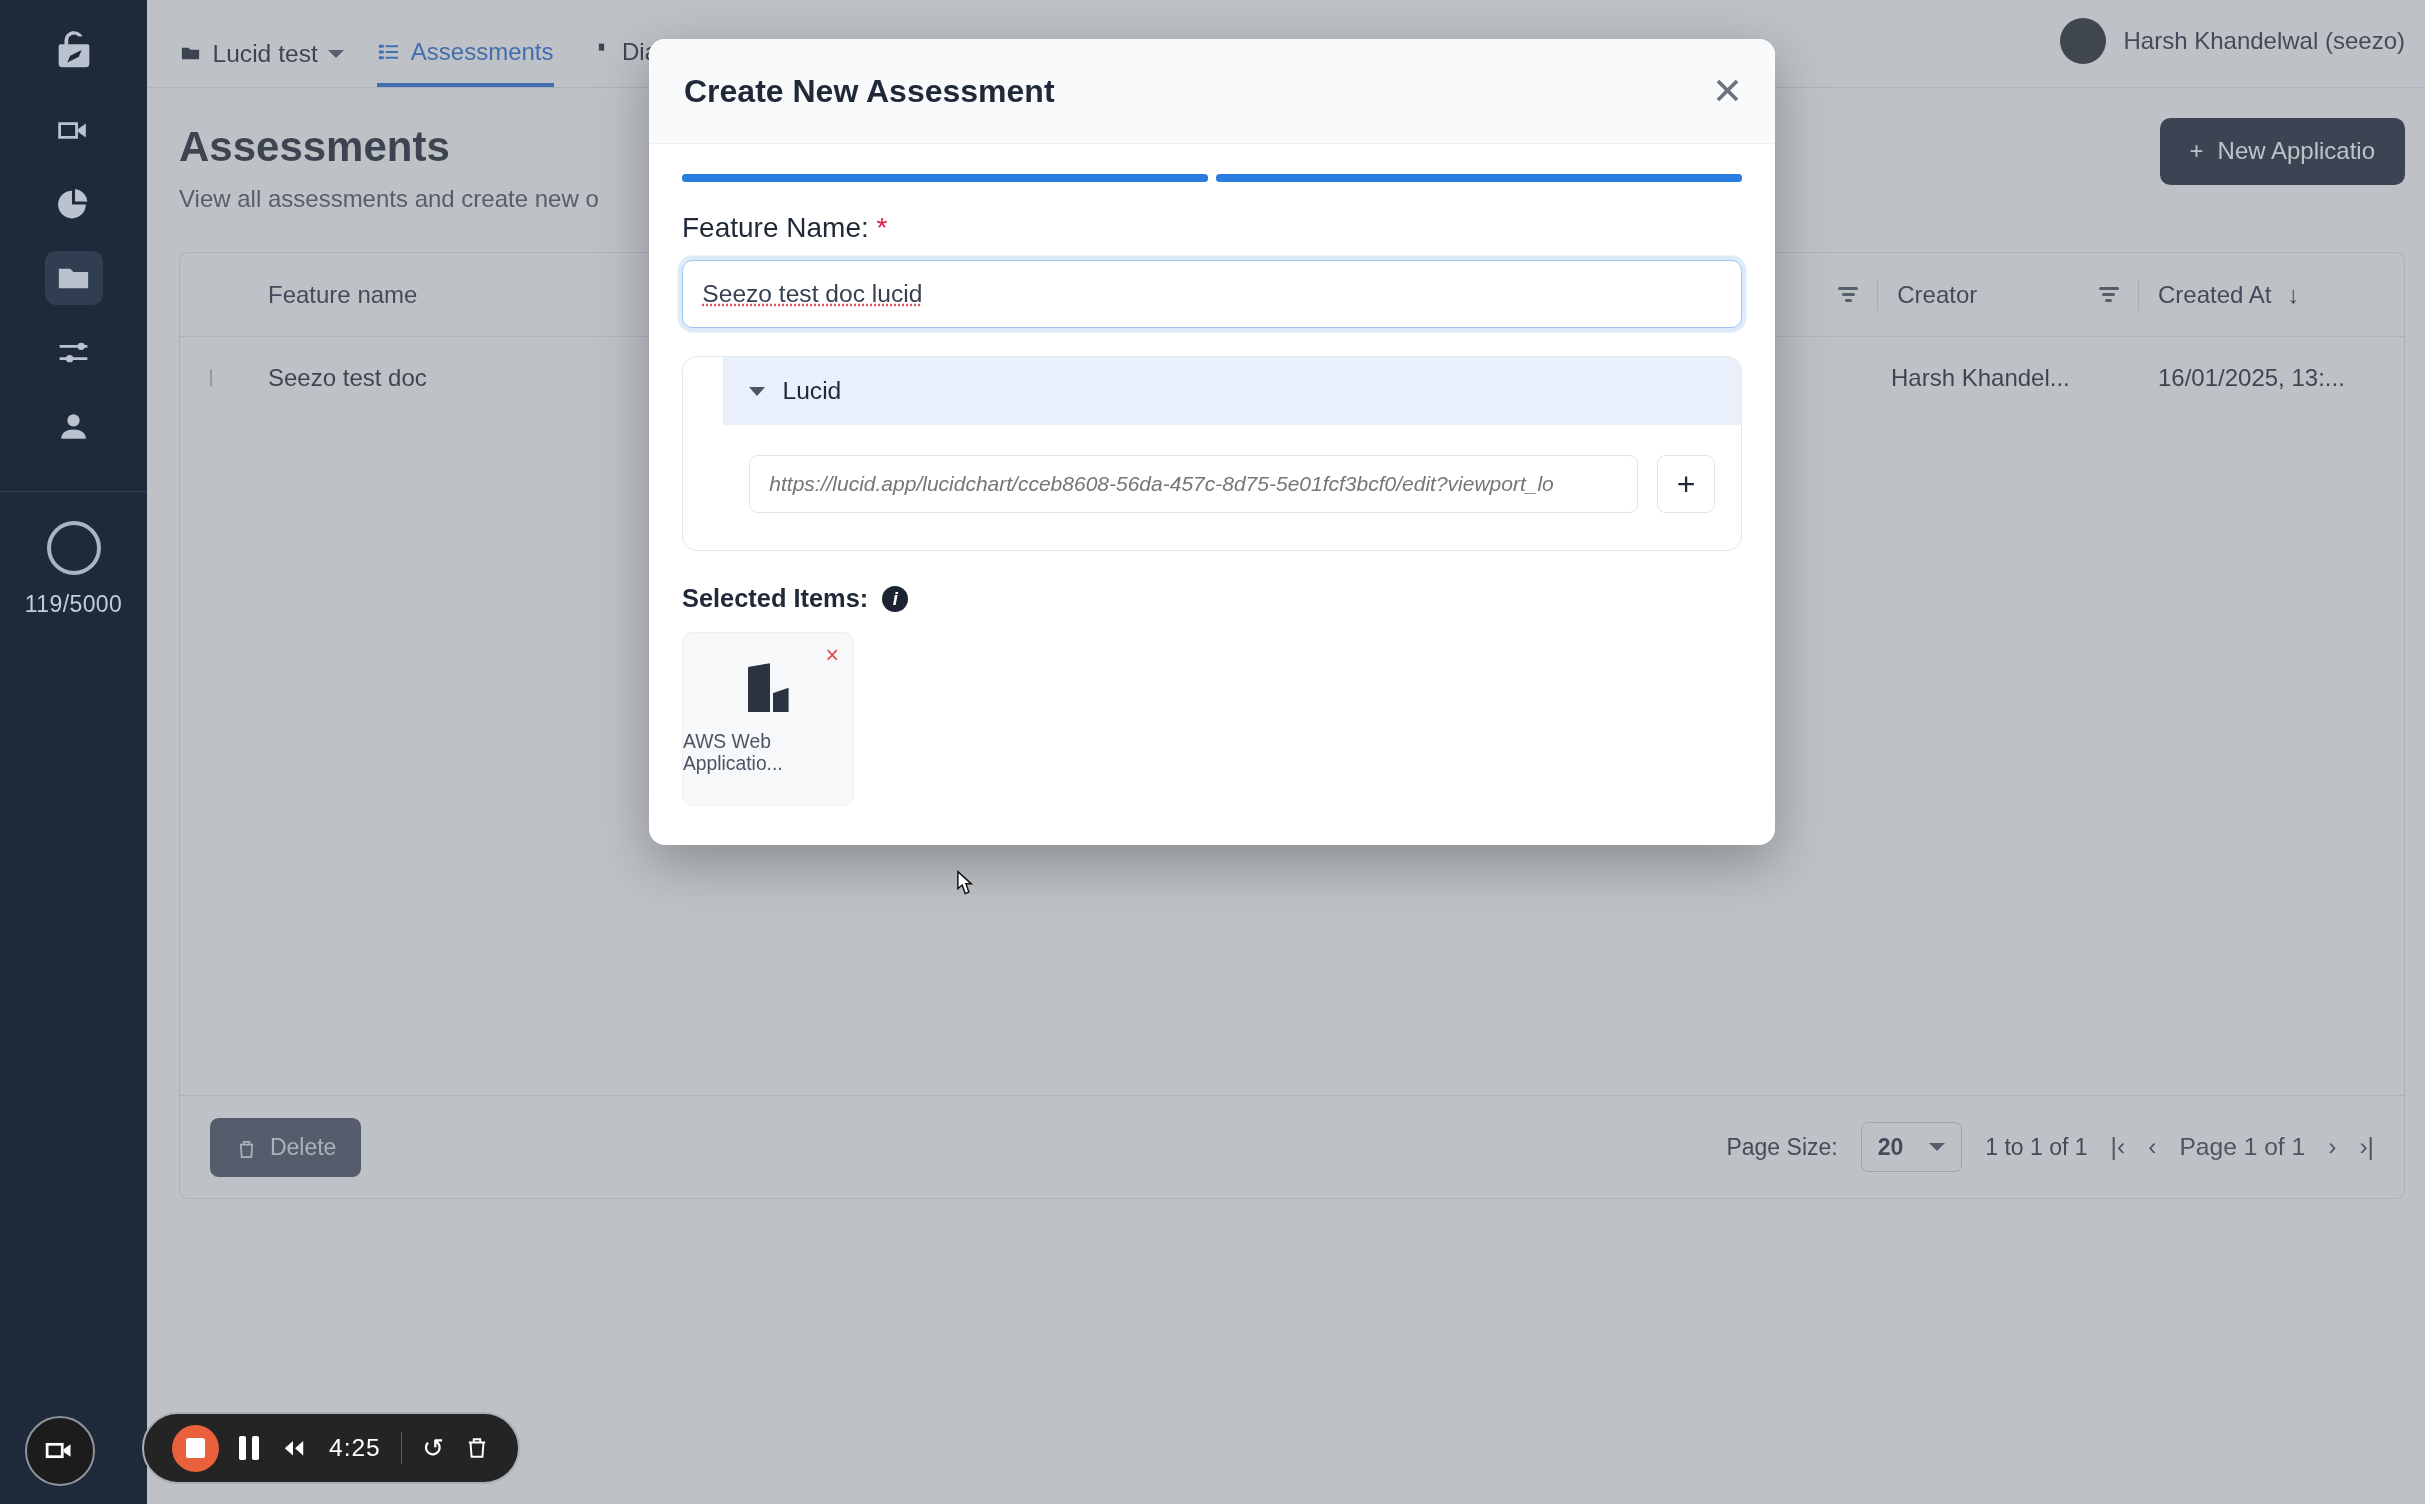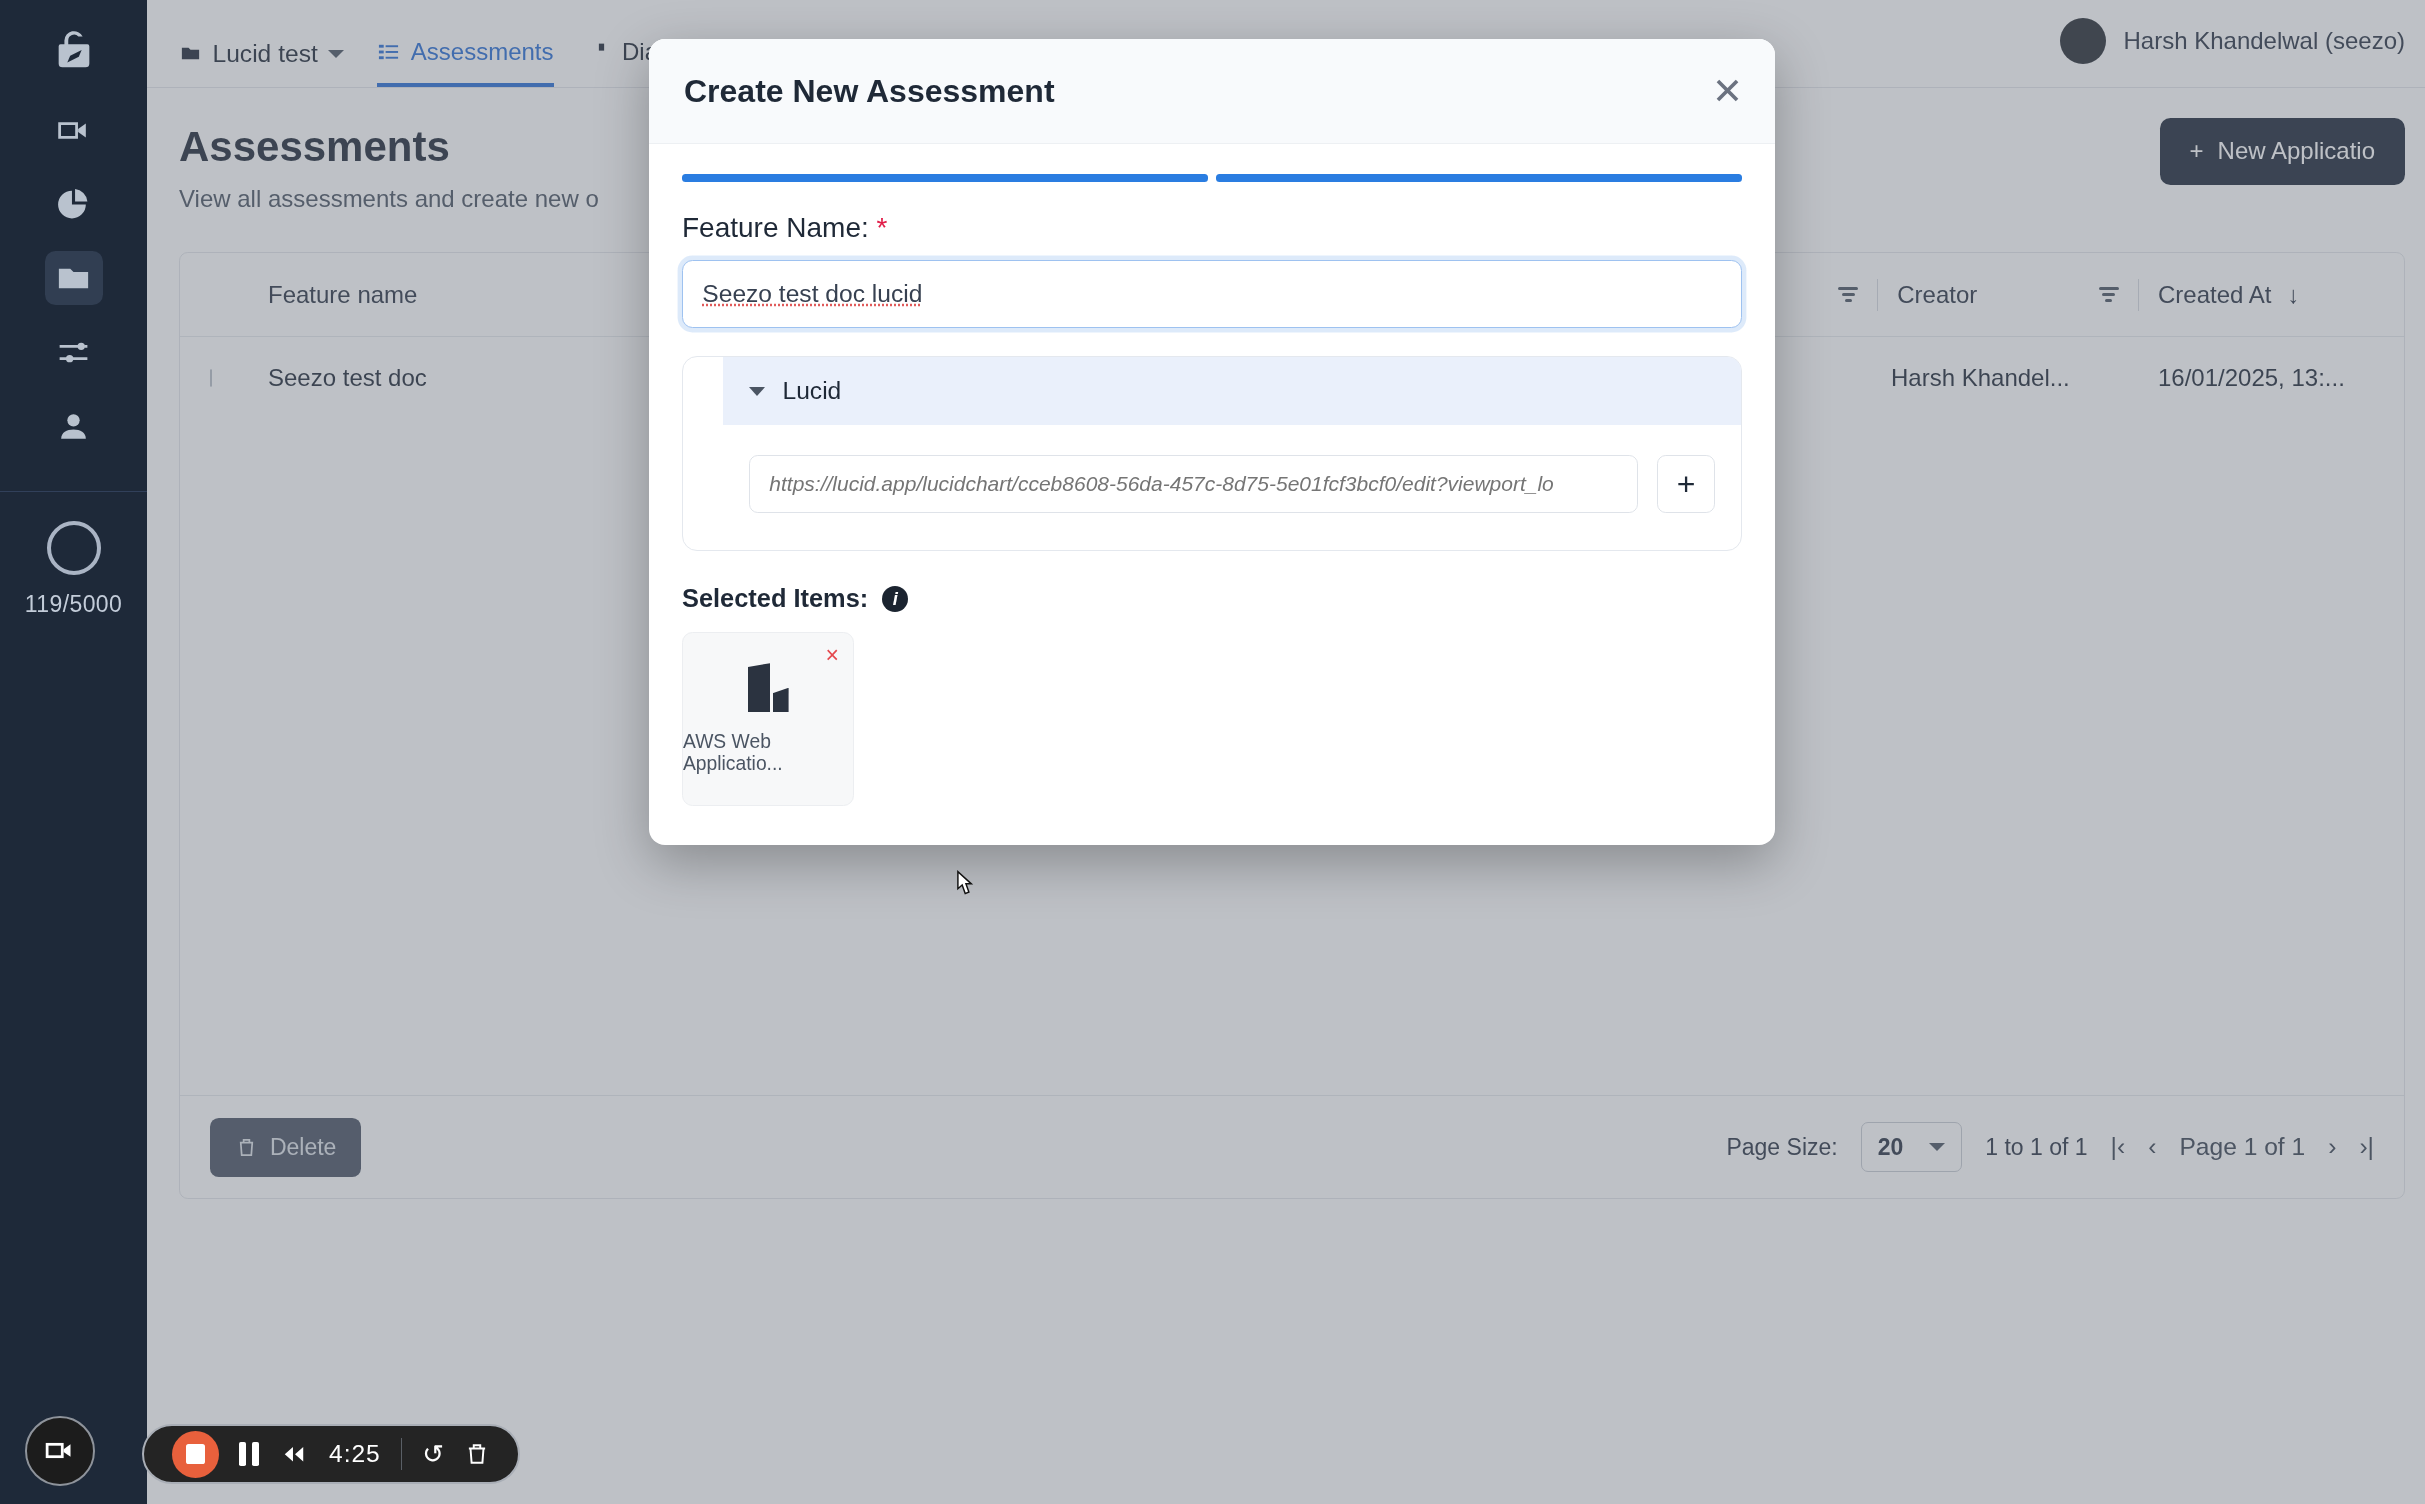--- a/index.html
+++ b/index.html
@@ -73,21 +73,21 @@
   .filter-ico i:nth-child(2) { width: 13px; }
   .filter-ico i:nth-child(3) { width: 7px; }
   .trow { display: flex; align-items: center; height: 81px; padding-left: 30px; }
   .cb { width: 26px; height: 26px; border: 1.8px solid #b9c0c9; border-radius: 5.3px; }
   .td { font-size: 24px; color: #1f2937; }
   .tfill { flex: 1; }
   .tfoot {
     margin-top: auto; height: 103px; border-top: 0.9px solid #e6e9ed;
     display: flex; align-items: center; padding: 0 30px;
   }
-  .del-btn { background: #4a5465; color: #dfe3e9; font-size: 23px; border: none; border-radius: 8.8px; padding: 16px 24.6px; display: flex; align-items: center; gap: 12.3px; }
+  .del-btn { background: #4a5465; color: #dfe3e9; font-size: 23px; border: none; border-radius: 8.8px; padding: 16px 24.6px; display: flex; align-items: flex-end; gap: 12.3px; }
   .pager { margin-left: auto; display: flex; align-items: center; gap: 23px; font-size: 23px; color: #2b3545; }
   .psize-sel { border: 0.9px solid #c8cdd4; border-radius: 7px; padding: 10.5px 16px; display: flex; align-items: center; gap: 26px; font-weight: bold; }
   .pg-arrows { display: flex; align-items: center; gap: 23px; color: #3b4554; font-size: 24.6px; }
 
   
   .dim { position: absolute; left: 147px; top: 0; right: 0; bottom: 0; background: rgba(100,108,120,.42); z-index: 5; }
 
   
   .modal {
     position: absolute; left: 649px; top: 39px; width: 1126px;
@@ -147,21 +147,21 @@
   .submit-btn { margin-left: auto; background: #323c4c; color: #fff; font-size: 24px; border: none; border-radius: 8.8px; padding: 17.5px 35px; position: relative; }
   .cursor { position: absolute; left: 949px; top: 868px; z-index: 9; pointer-events: none; }
 
   
   .rec-cam {
     position: absolute; left: 24.6px; bottom: 19.3px; width: 70px; height: 70px;
     border-radius: 50%; background: #1c1c1c; border: 2.6px solid #8e939b;
     display: flex; align-items: center; justify-content: center; z-index: 10;
   }
   .rec-bar {
-    position: absolute; left: 142px; bottom: 21px; height: 60px;
+    position: absolute; left: 142px; bottom: 21px; height: 72px;
     background: #242424; border: 2.6px solid #a9aeb6; border-radius: 37px;
     display: flex; align-items: center; gap: 20px; padding: 0 28px; z-index: 10;
   }
   .rec-stop { width: 47px; height: 47px; border-radius: 50%; background: #e8603c; display: flex; align-items: center; justify-content: center; }
   .rec-stop span { width: 19.3px; height: 19.3px; background: #fff; border-radius: 2.6px; display: block; }
   .rec-pause { display: flex; gap: 6.1px; }
   .rec-pause i { width: 7px; height: 24.6px; background: #fff; display: block; border-radius: 1.8px; }
   .rec-time { color: #fff; font-size: 24.6px; letter-spacing: 0.9px; }
   .rec-sep { width: 1.8px; height: 32px; background: #5a5f66; }
   .rec-ico { color: #fff; font-size: 26px; line-height: 1; }

